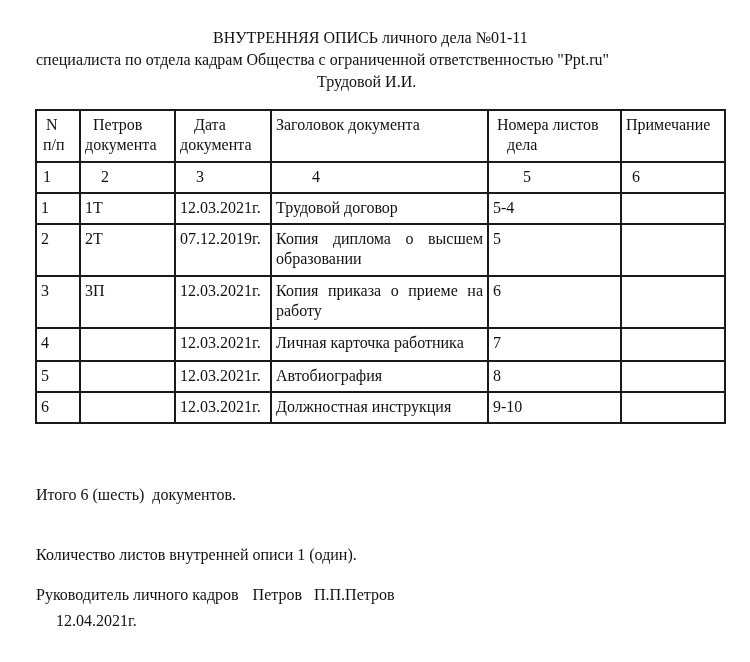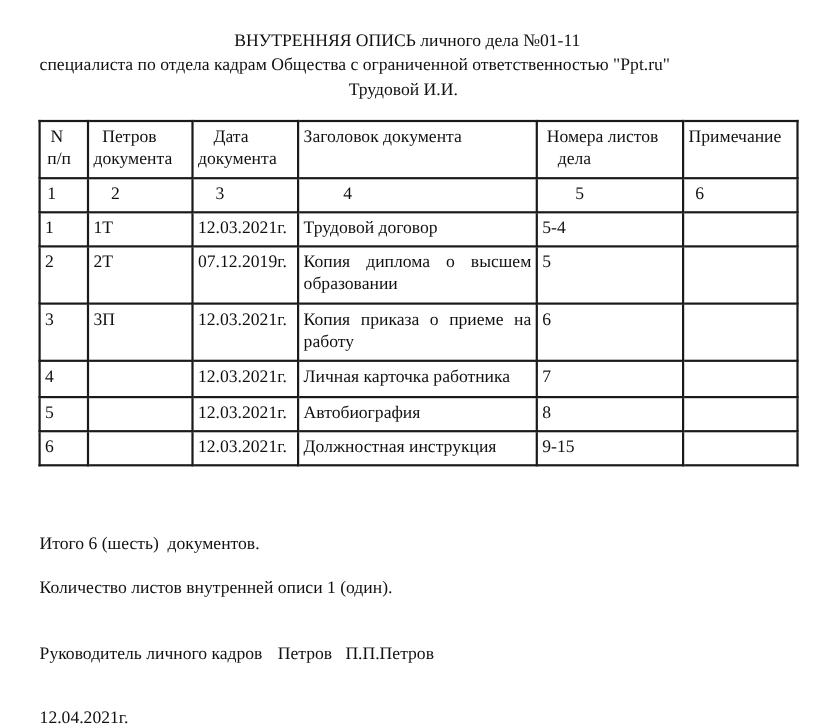--- a/index.html
+++ b/index.html
@@ -29,23 +29,23 @@
     tr.hdr td { height: 44px; }
     tr.nums td { height: 23px; }
     tr.r1 td { height: 23px; }
     tr.r2 td { height: 44px; }
     tr.r4 td { height: 25px; }
     td.just { text-align: justify; text-align-last: left; }
     .pad-in { padding-left: 14px !important; }
 
     .footer { position: absolute; left: 36px; white-space: nowrap; }
     #f1 { top: 486px; }
-    #f2 { top: 526px; }
+    #f2 { top: 546px; }
     #f3 { top: 586px; }
-    #f4 { top: 644px; }
+    #f4 { top: 612px; margin-left: 20px; }
     .sig { margin: 0 12px 0 14px; }
   </style>
 </head>
 <body>
 
 <div class="title-block">
   <div class="line" id="t1">ВНУТРЕННЯЯ ОПИСЬ личного дела №01-11</div>
   <div class="line" id="t2">специалиста по отдела кадрам Общества с ограниченной ответственностью "Ppt.ru"</div>
   <div class="line" id="t3">Трудовой И.И.</div>
 </div>
@@ -130,21 +130,21 @@
     <td>12.03.2021г.</td>
     <td>Автобиография</td>
     <td>8</td>
     <td></td>
   </tr>
   <tr class="r1">
     <td>6</td>
     <td></td>
     <td>12.03.2021г.</td>
     <td>Должностная инструкция</td>
-    <td>9-15</td>
+    <td>9-10</td>
     <td></td>
   </tr>
 </tbody>
   </table>
 
 <div class="footer" id="f1" style="white-space:pre">Итого 6 (шесть)  документов.</div>
 <div class="footer" id="f2">Количество листов внутренней описи 1 (один).</div>
 <div class="footer" id="f3">
   <span>Руководитель личного кадров</span><span class="sig">Петров</span><span>П.П.Петров</span>
 </div>

